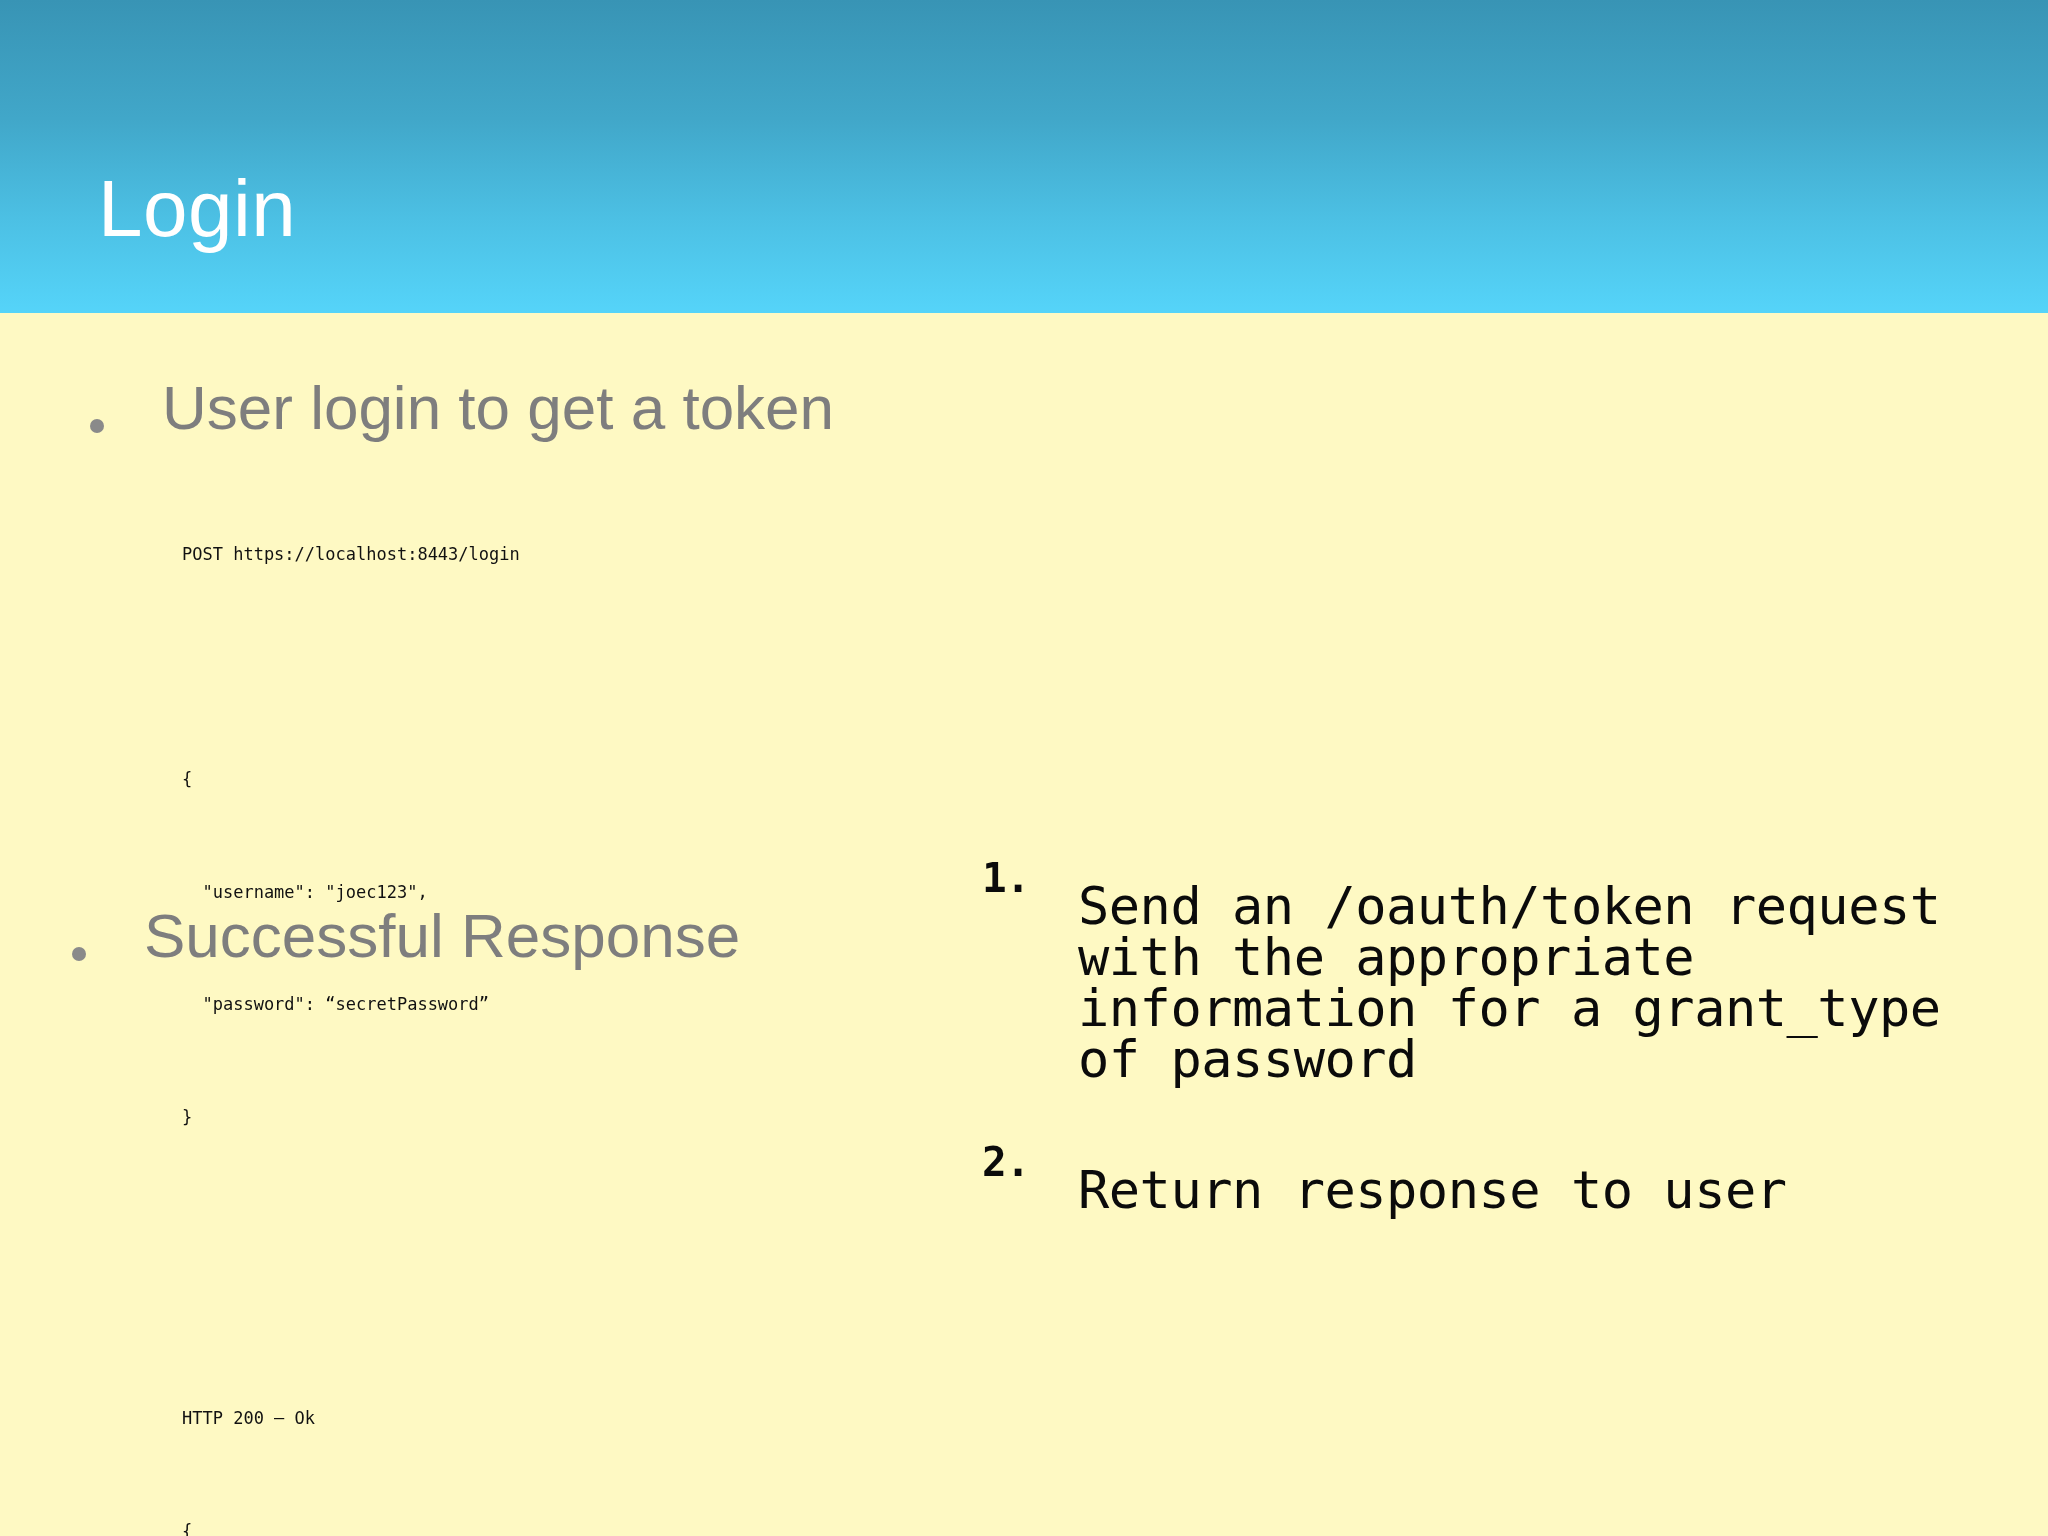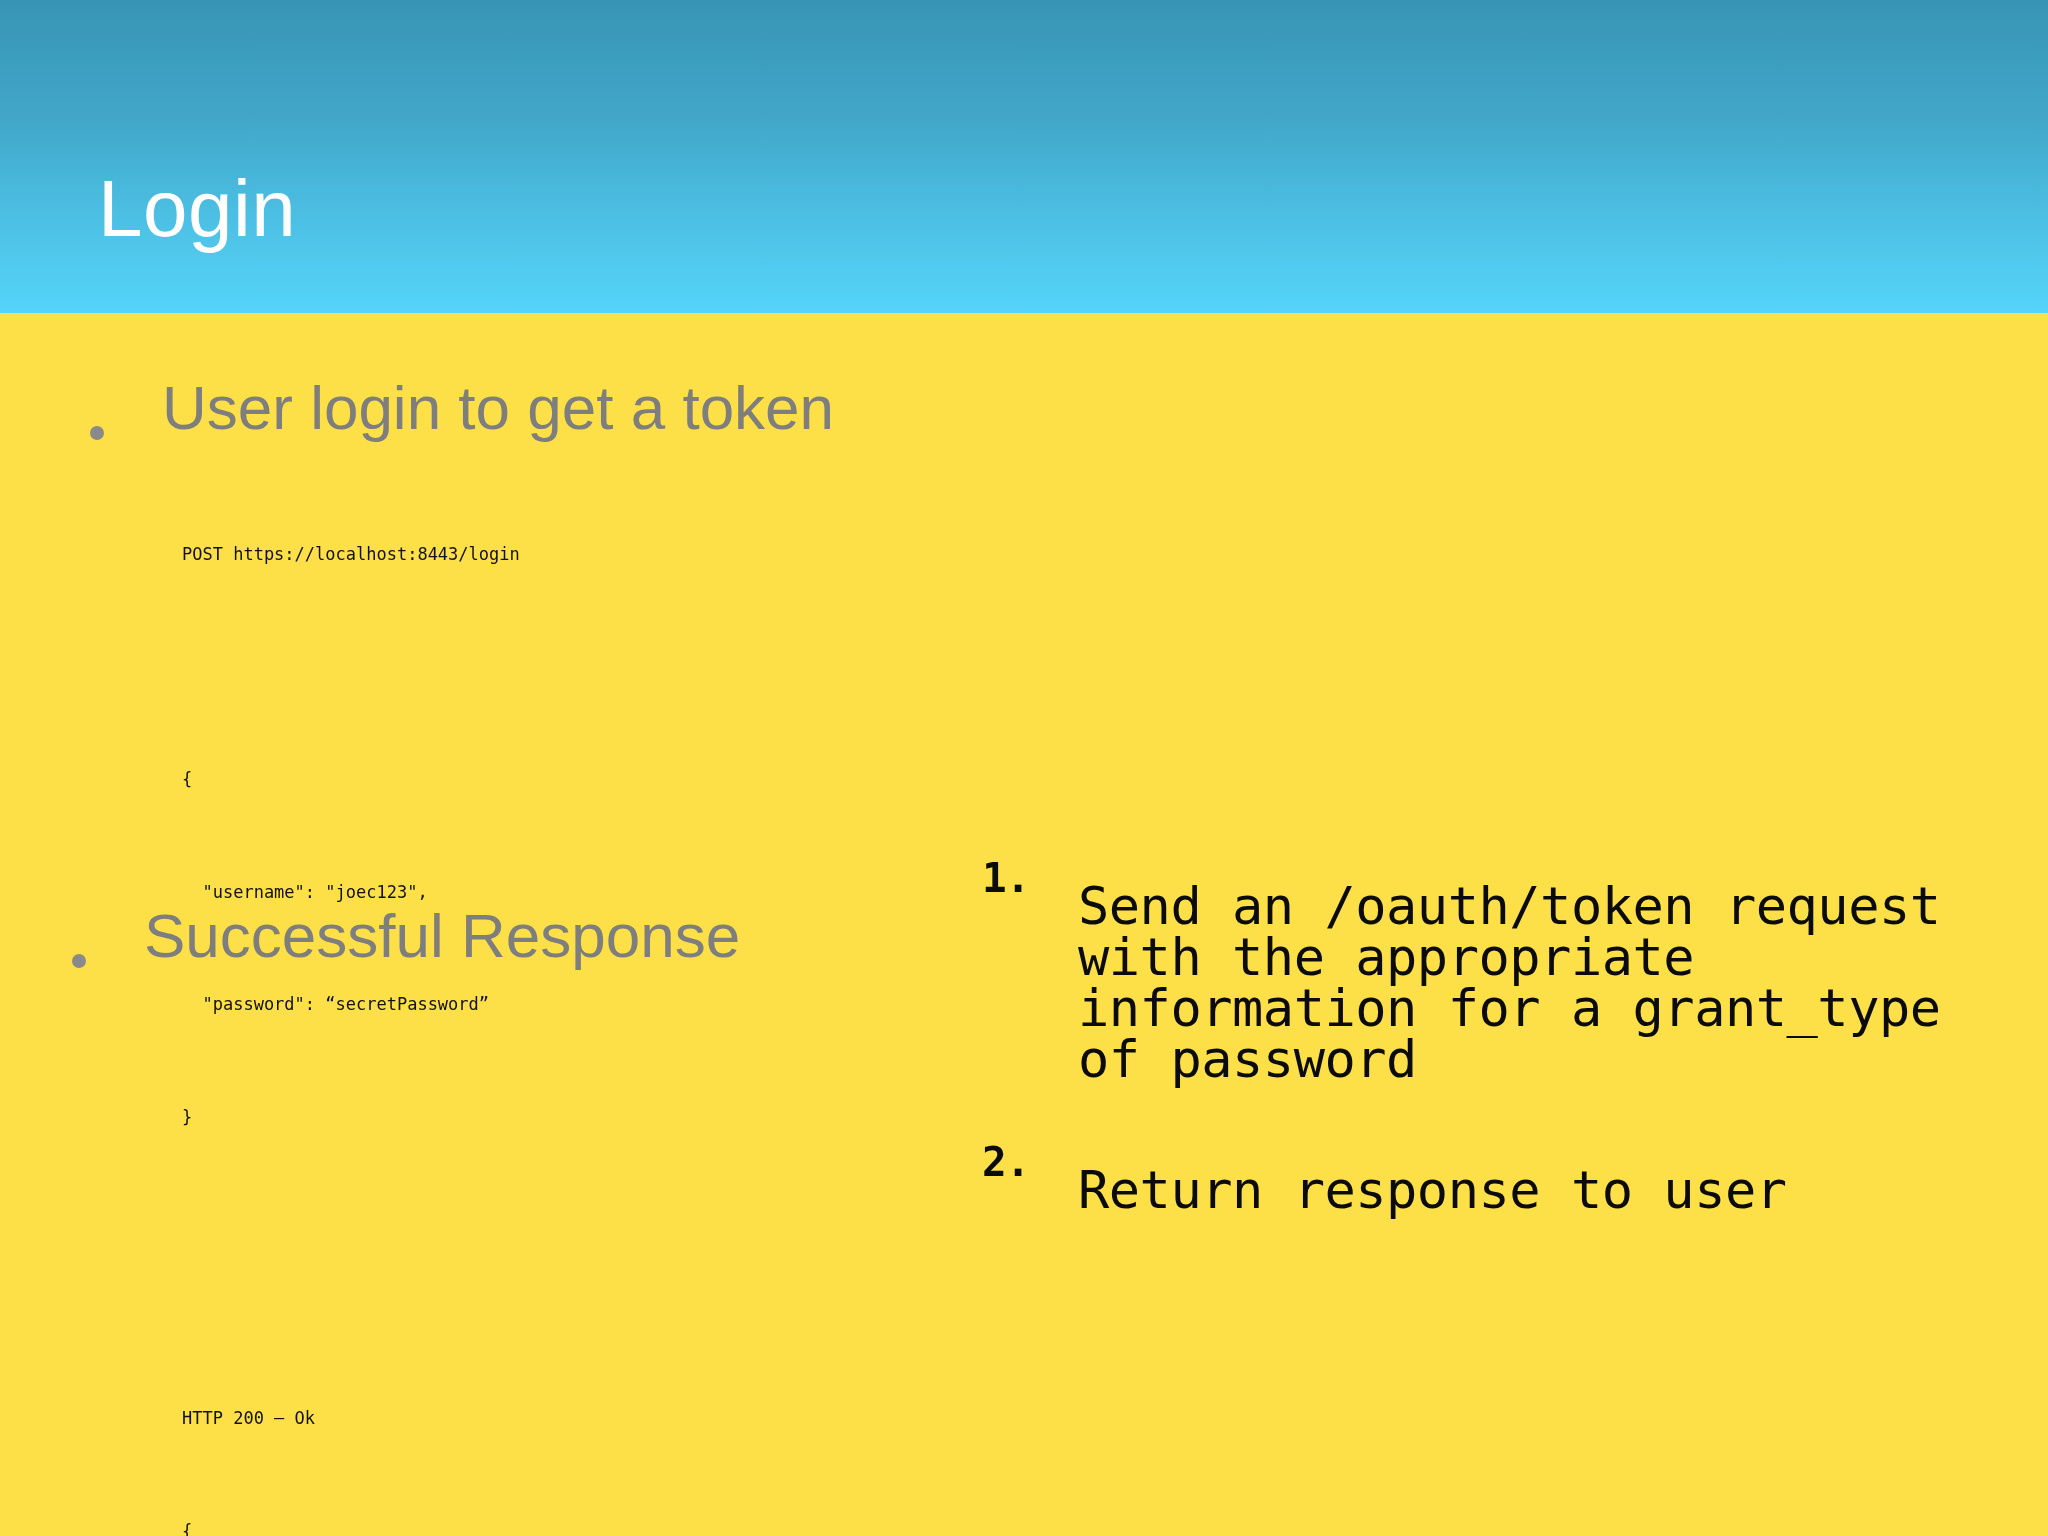--- a/index.html
+++ b/index.html
@@ -14,21 +14,21 @@
     position: relative;
     overflow: hidden;
     font-family: "Liberation Sans", sans-serif;
     -webkit-font-smoothing: antialiased;
   }
 
   
   .slide {
     position: absolute;
     inset: 0;
-    background: #fde047;
+    background: #fef9c3;
   }
 
   
   .header-band {
     position: absolute;
     left: 0;
     top: 0;
     width: 2048px;
     height: 313px;
     background: linear-gradient(to bottom, #3894b5 0%, #41a7c9 38%, #4cc0e4 70%, #55d4f9 100%);
@@ -51,21 +51,21 @@
     left: 0;
     top: 313px;
     width: 2048px;
     height: 1223px;
   }
 
   
   .bullet-row {
     position: absolute;
     display: flex;
-    align-items: flex-end;
+    align-items: center;
     white-space: nowrap;
   }
   .bullet-row.first { left: 90px; top: 62px; }
   .bullet-row.second { left: 72px; top: 590px; }
 
   .bullet-dot {
     width: 14px;
     height: 14px;
     border-radius: 50%;
     background: #8a8a8a;

